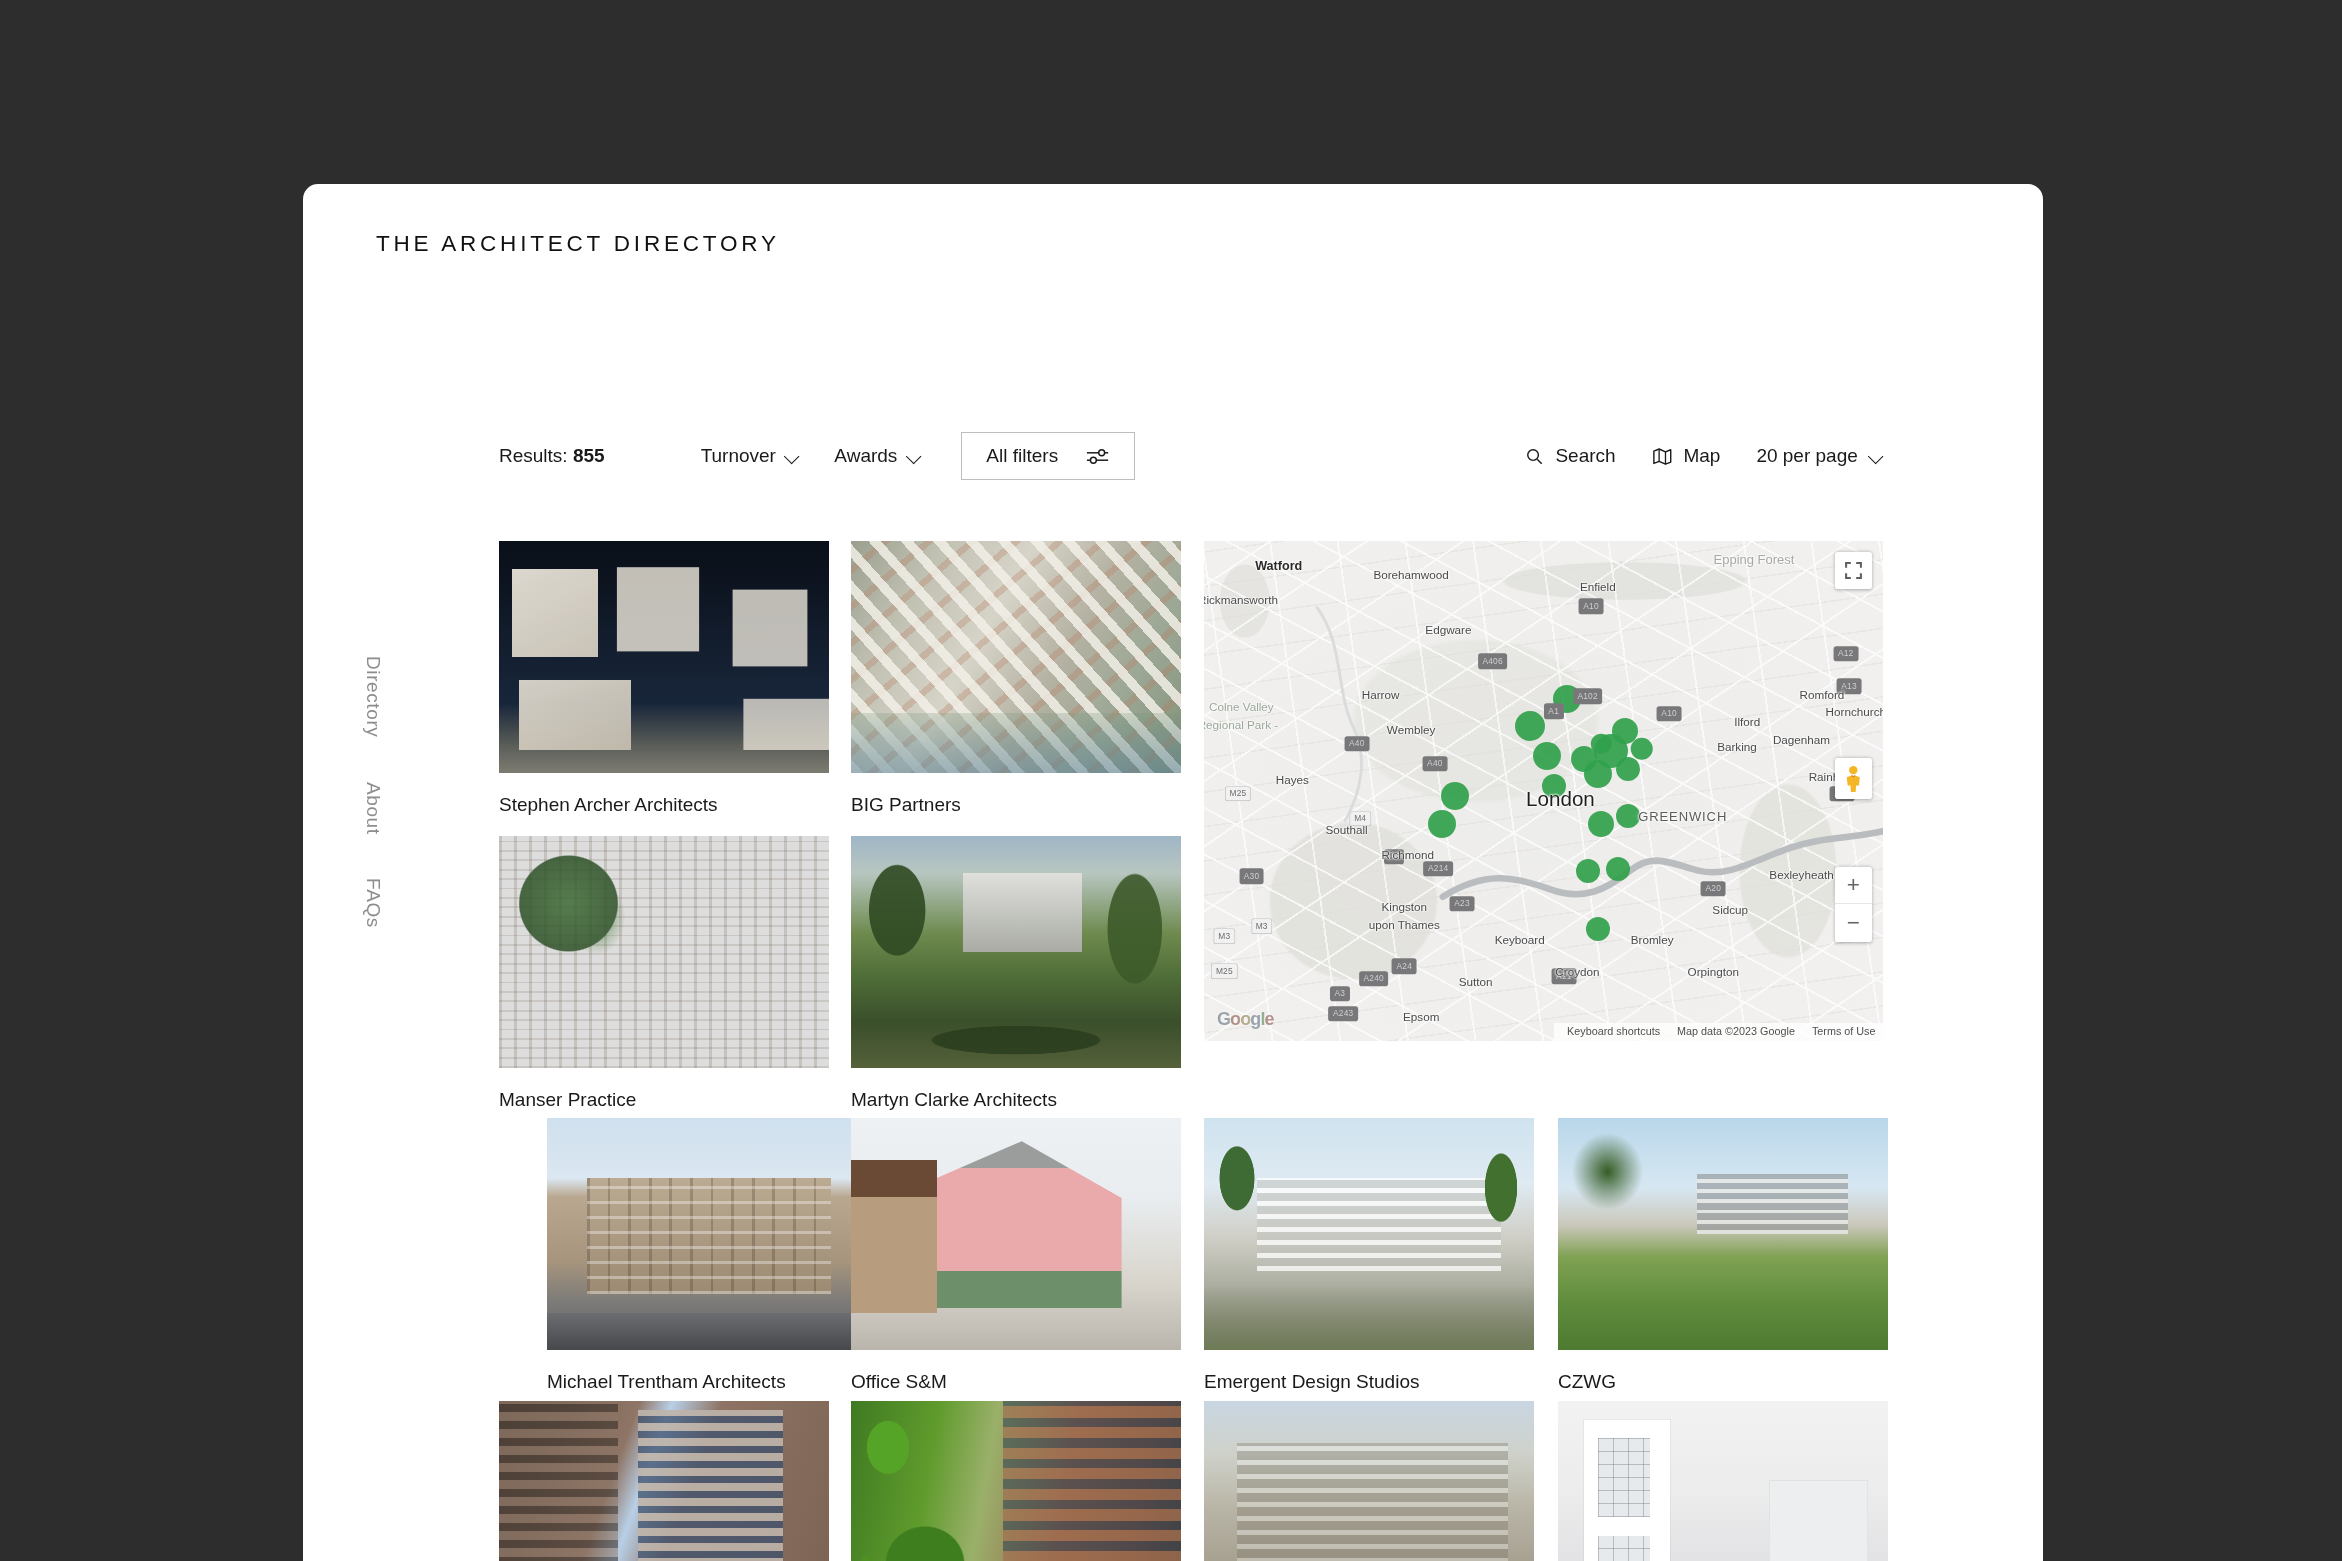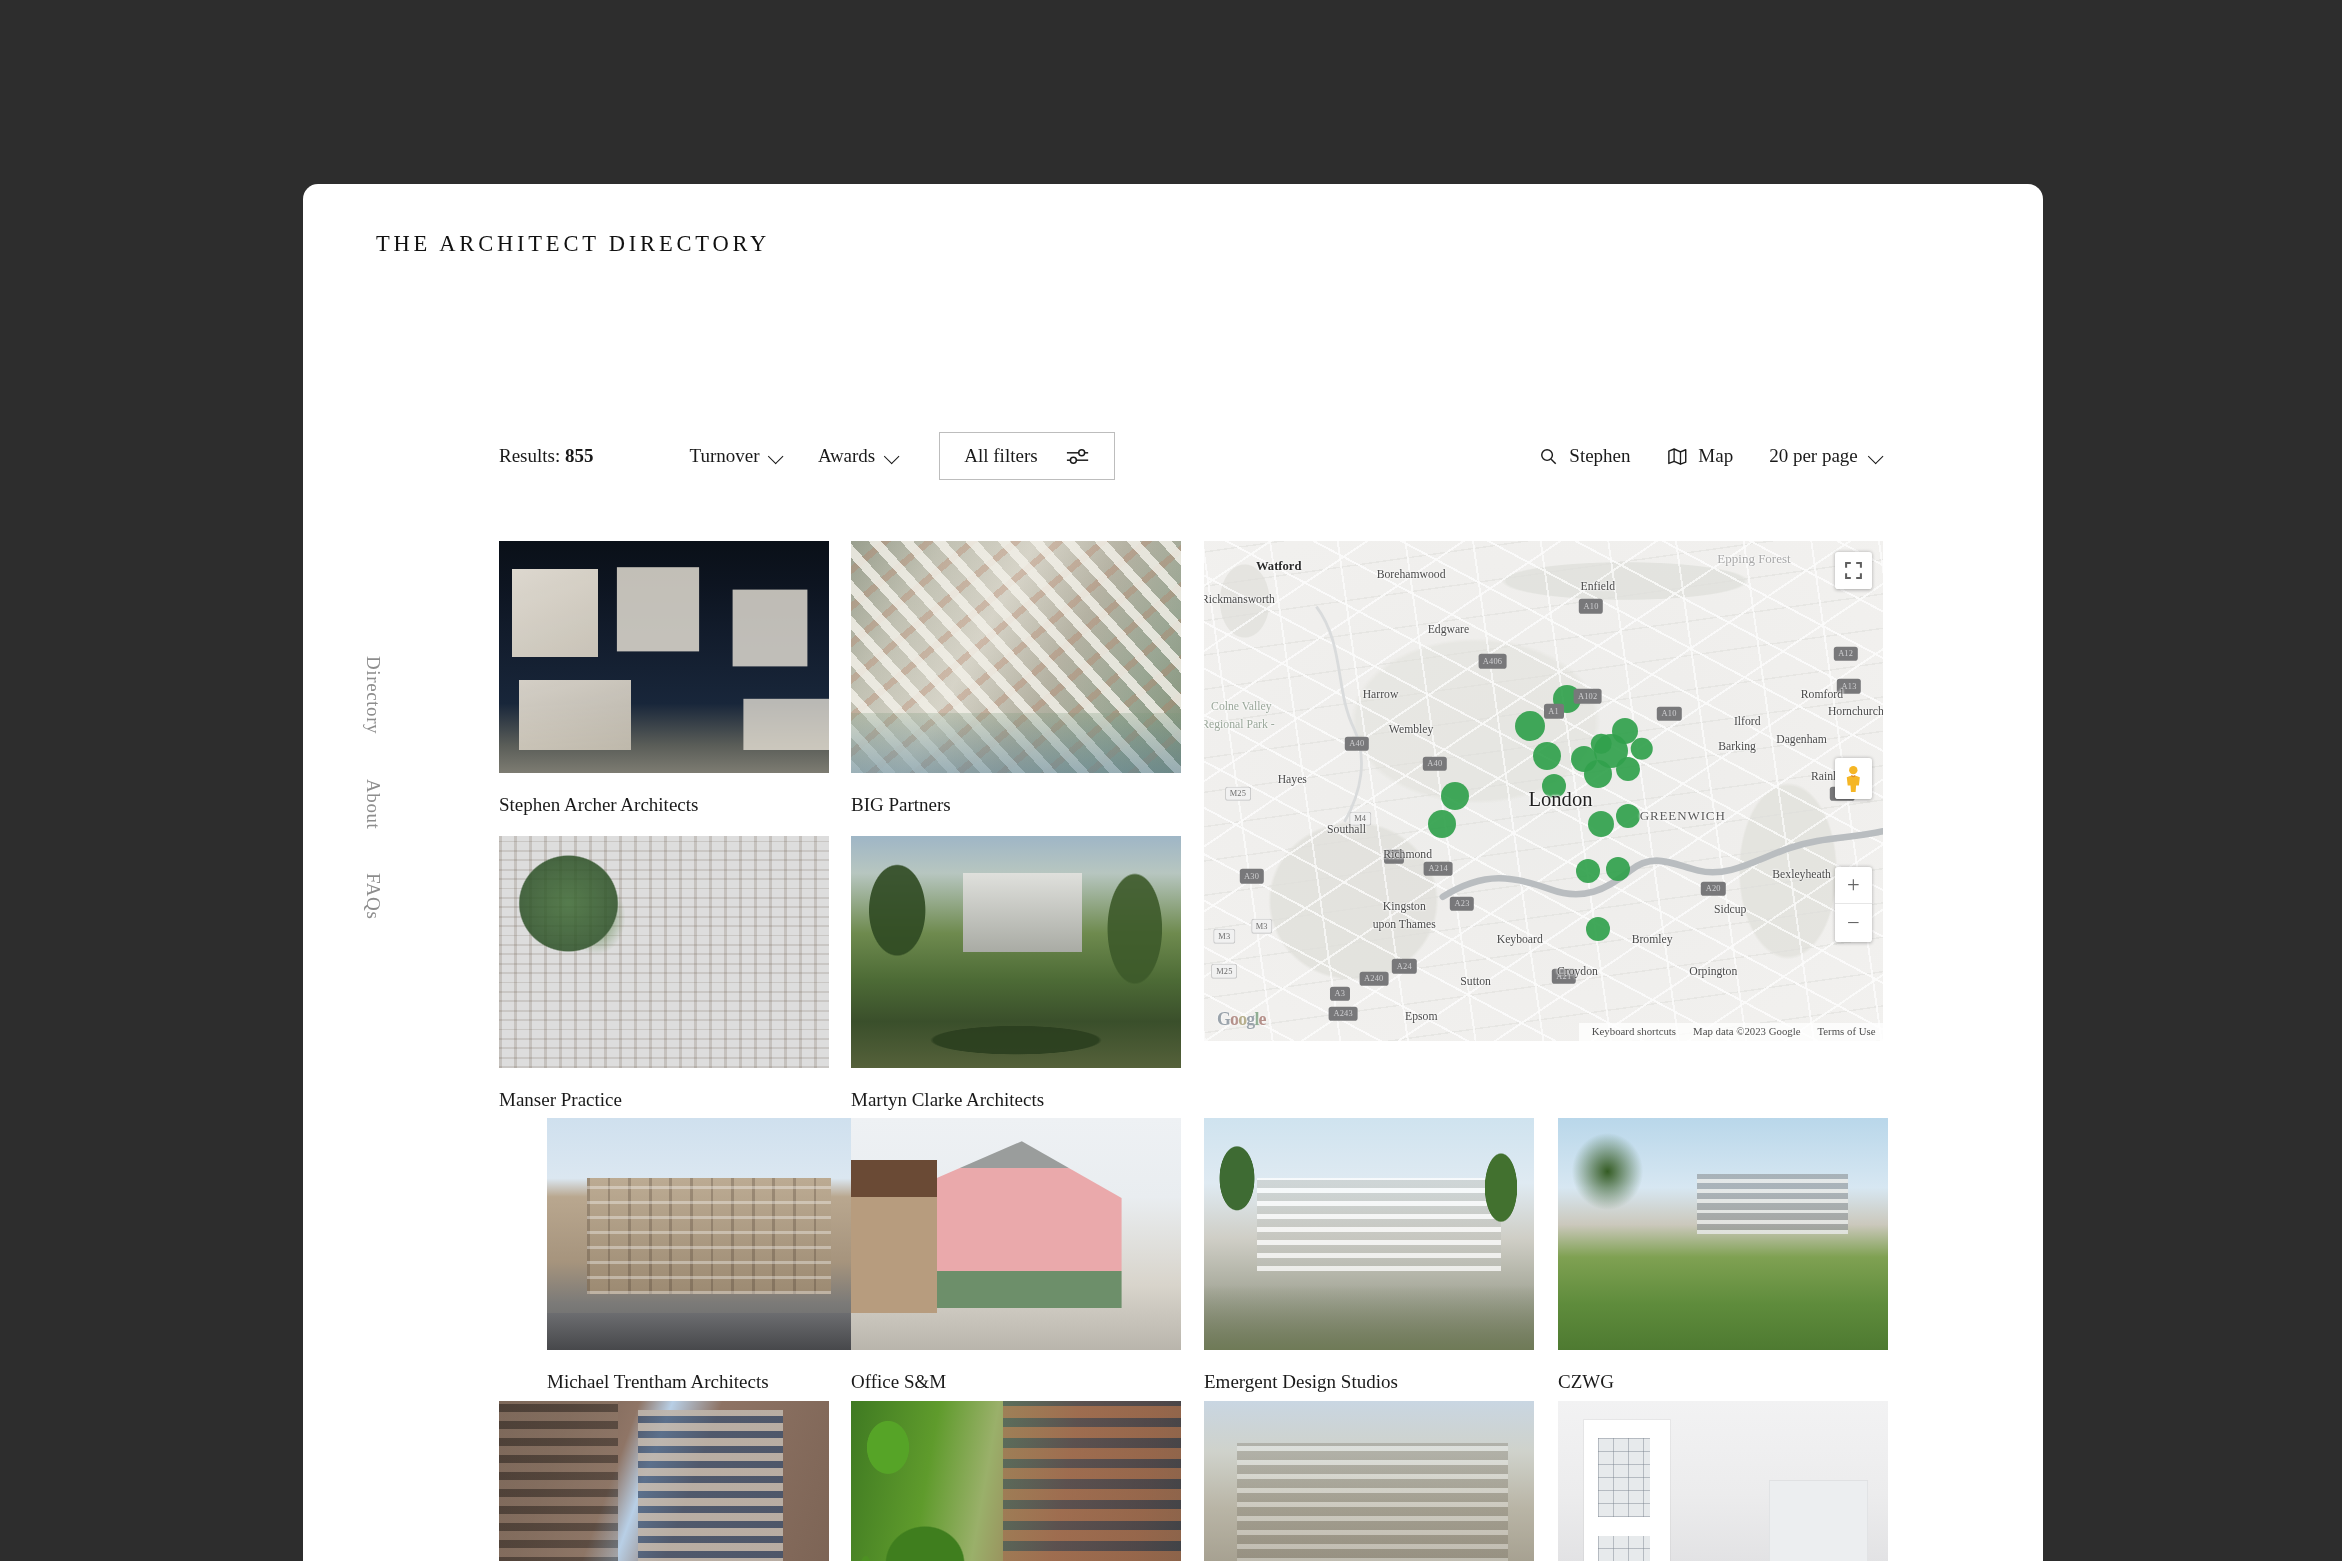--- a/index.html
+++ b/index.html
@@ -10,21 +10,20 @@
     overflow: hidden;
     background: #2d2d2d;
     font-family: "Liberation Sans", sans-serif;
   }
 
   #stage {
     position: relative;
     width: 2342px;
     height: 1562px;
     background: #2d2d2d;
-    font-family: Liberation Serif, serif;
   }
 
   
   .panel {
     position: absolute;
     left: 303px;
     top: 184px;
     width: 1740px;
     height: 1378px;
     background: #ffffff;
@@ -530,21 +529,21 @@
           </svg>
         </div>
       </div>
 
       <div class="tb-right">
         <div class="tb-item">
           <svg width="19" height="19" viewBox="0 0 20 20">
             <circle cx="8.5" cy="8.5" r="5.6" fill="none" stroke="#1a1a1a" stroke-width="1.5"></circle>
             <line x1="12.8" y1="12.8" x2="17.6" y2="17.6" stroke="#1a1a1a" stroke-width="1.5"></line>
           </svg>
-          <span>Stephen</span>
+          <span>Search</span>
         </div>
 
         <div class="tb-item">
           <svg width="20.6" height="19" viewBox="0 0 22 20">
             <path d="M2 4.2 L7.6 2 L14.4 5 L20 2.8 V16 L14.4 18.2 L7.6 15.2 L2 17.4 Z" fill="none" stroke="#1a1a1a" stroke-width="1.5" stroke-linejoin="round"></path>
             <line x1="7.6" y1="2" x2="7.6" y2="15.2" stroke="#1a1a1a" stroke-width="1.4"></line>
             <line x1="14.4" y1="5" x2="14.4" y2="18.2" stroke="#1a1a1a" stroke-width="1.4"></line>
           </svg>
           <span>Map</span>
         </div>

